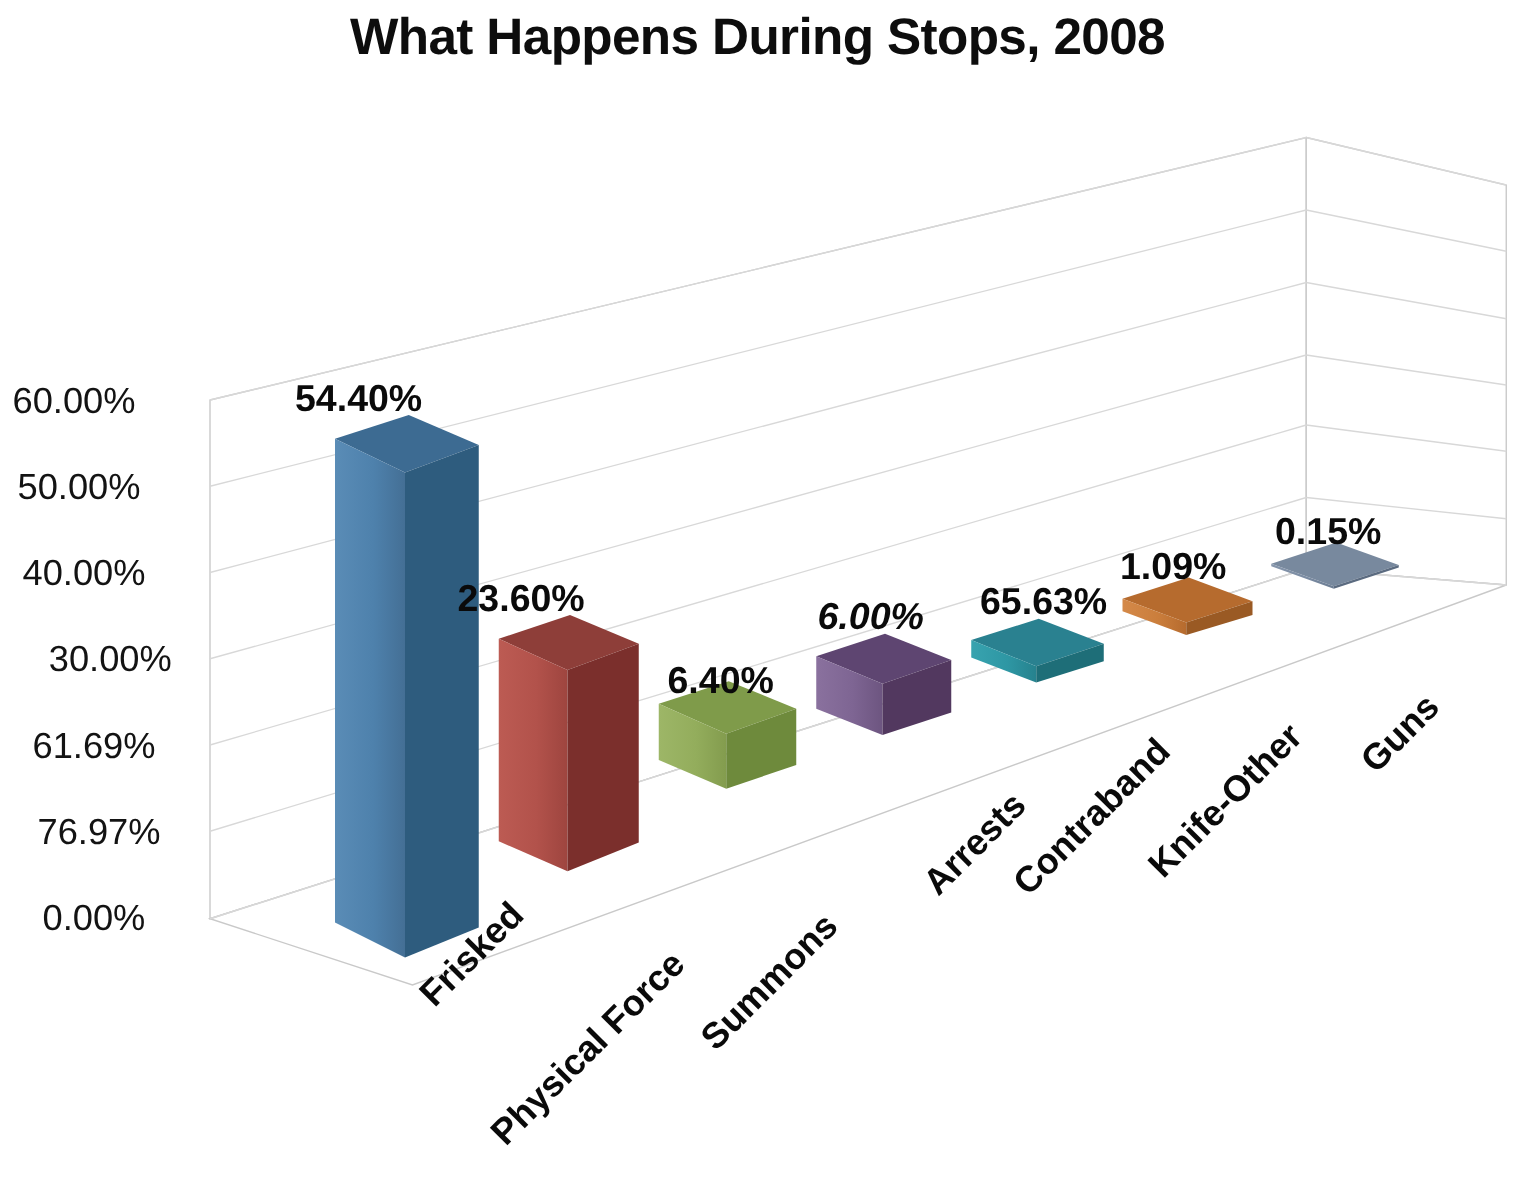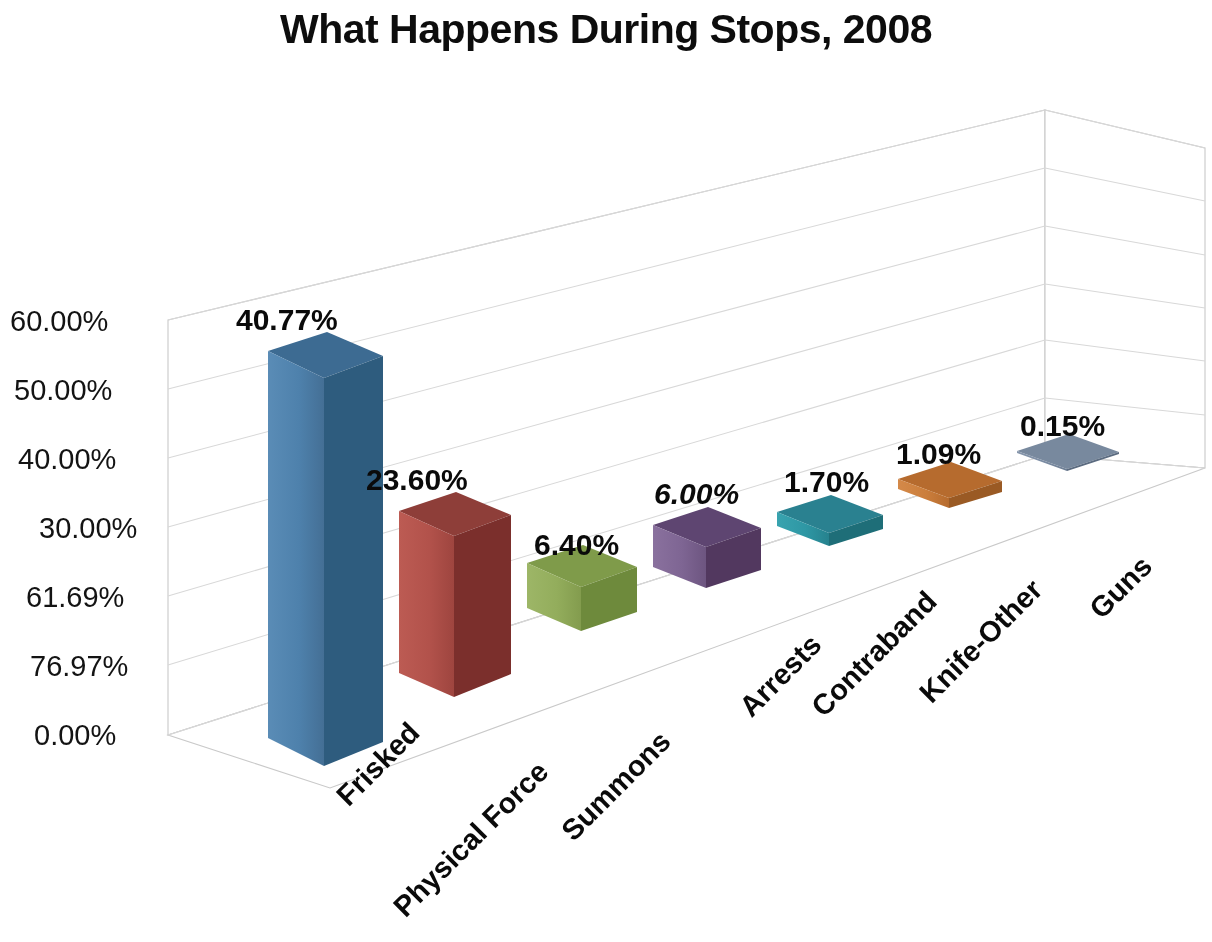--- a/index.html
+++ b/index.html
@@ -175,25 +175,25 @@
   </svg>
 
   <div class="ytick" style="left:10px;top:305px;width:138px;">60.00%</div>
   <div class="ytick" style="left:14px;top:374px;width:138px;">50.00%</div>
   <div class="ytick" style="left:18px;top:443px;width:138px;">40.00%</div>
   <div class="ytick" style="left:39px;top:512px;width:138px;">30.00%</div>
   <div class="ytick" style="left:26px;top:581px;width:138px;">61.69%</div>
   <div class="ytick" style="left:30px;top:650px;width:138px;">76.97%</div>
   <div class="ytick" style="left:34px;top:719px;width:138px;">0.00%</div>
 
-  <div class="dlabel" style="left:236px;top:303px;">40.77%</div>
+  <div class="dlabel" style="left:236px;top:303px;">54.40%</div>
   <div class="dlabel" style="left:366px;top:463px;">23.60%</div>
   <div class="dlabel" style="left:534px;top:528px;">6.40%</div>
   <div class="dlabel" style="left:654px;top:477px;font-style:italic;">6.00%</div>
-  <div class="dlabel" style="left:784px;top:465px;">1.70%</div>
+  <div class="dlabel" style="left:784px;top:465px;">65.63%</div>
   <div class="dlabel" style="left:896px;top:437px;">1.09%</div>
   <div class="dlabel" style="left:1020px;top:409px;">0.15%</div>
 
   <div class="catlabel" style="left:330px;top:789px;transform:rotate(-45deg);">Frisked</div>
   <div class="catlabel" style="left:387px;top:900px;transform:rotate(-45deg);">Physical Force</div>
   <div class="catlabel" style="left:555px;top:824px;transform:rotate(-45deg);">Summons</div>
   <div class="catlabel" style="left:733px;top:700px;transform:rotate(-45deg);">Arrests</div>
   <div class="catlabel" style="left:805px;top:700px;transform:rotate(-45deg);">Contraband</div>
   <div class="catlabel" style="left:913px;top:686px;transform:rotate(-45deg);">Knife-Other</div>
   <div class="catlabel" style="left:1083px;top:602px;transform:rotate(-45deg);">Guns</div>

